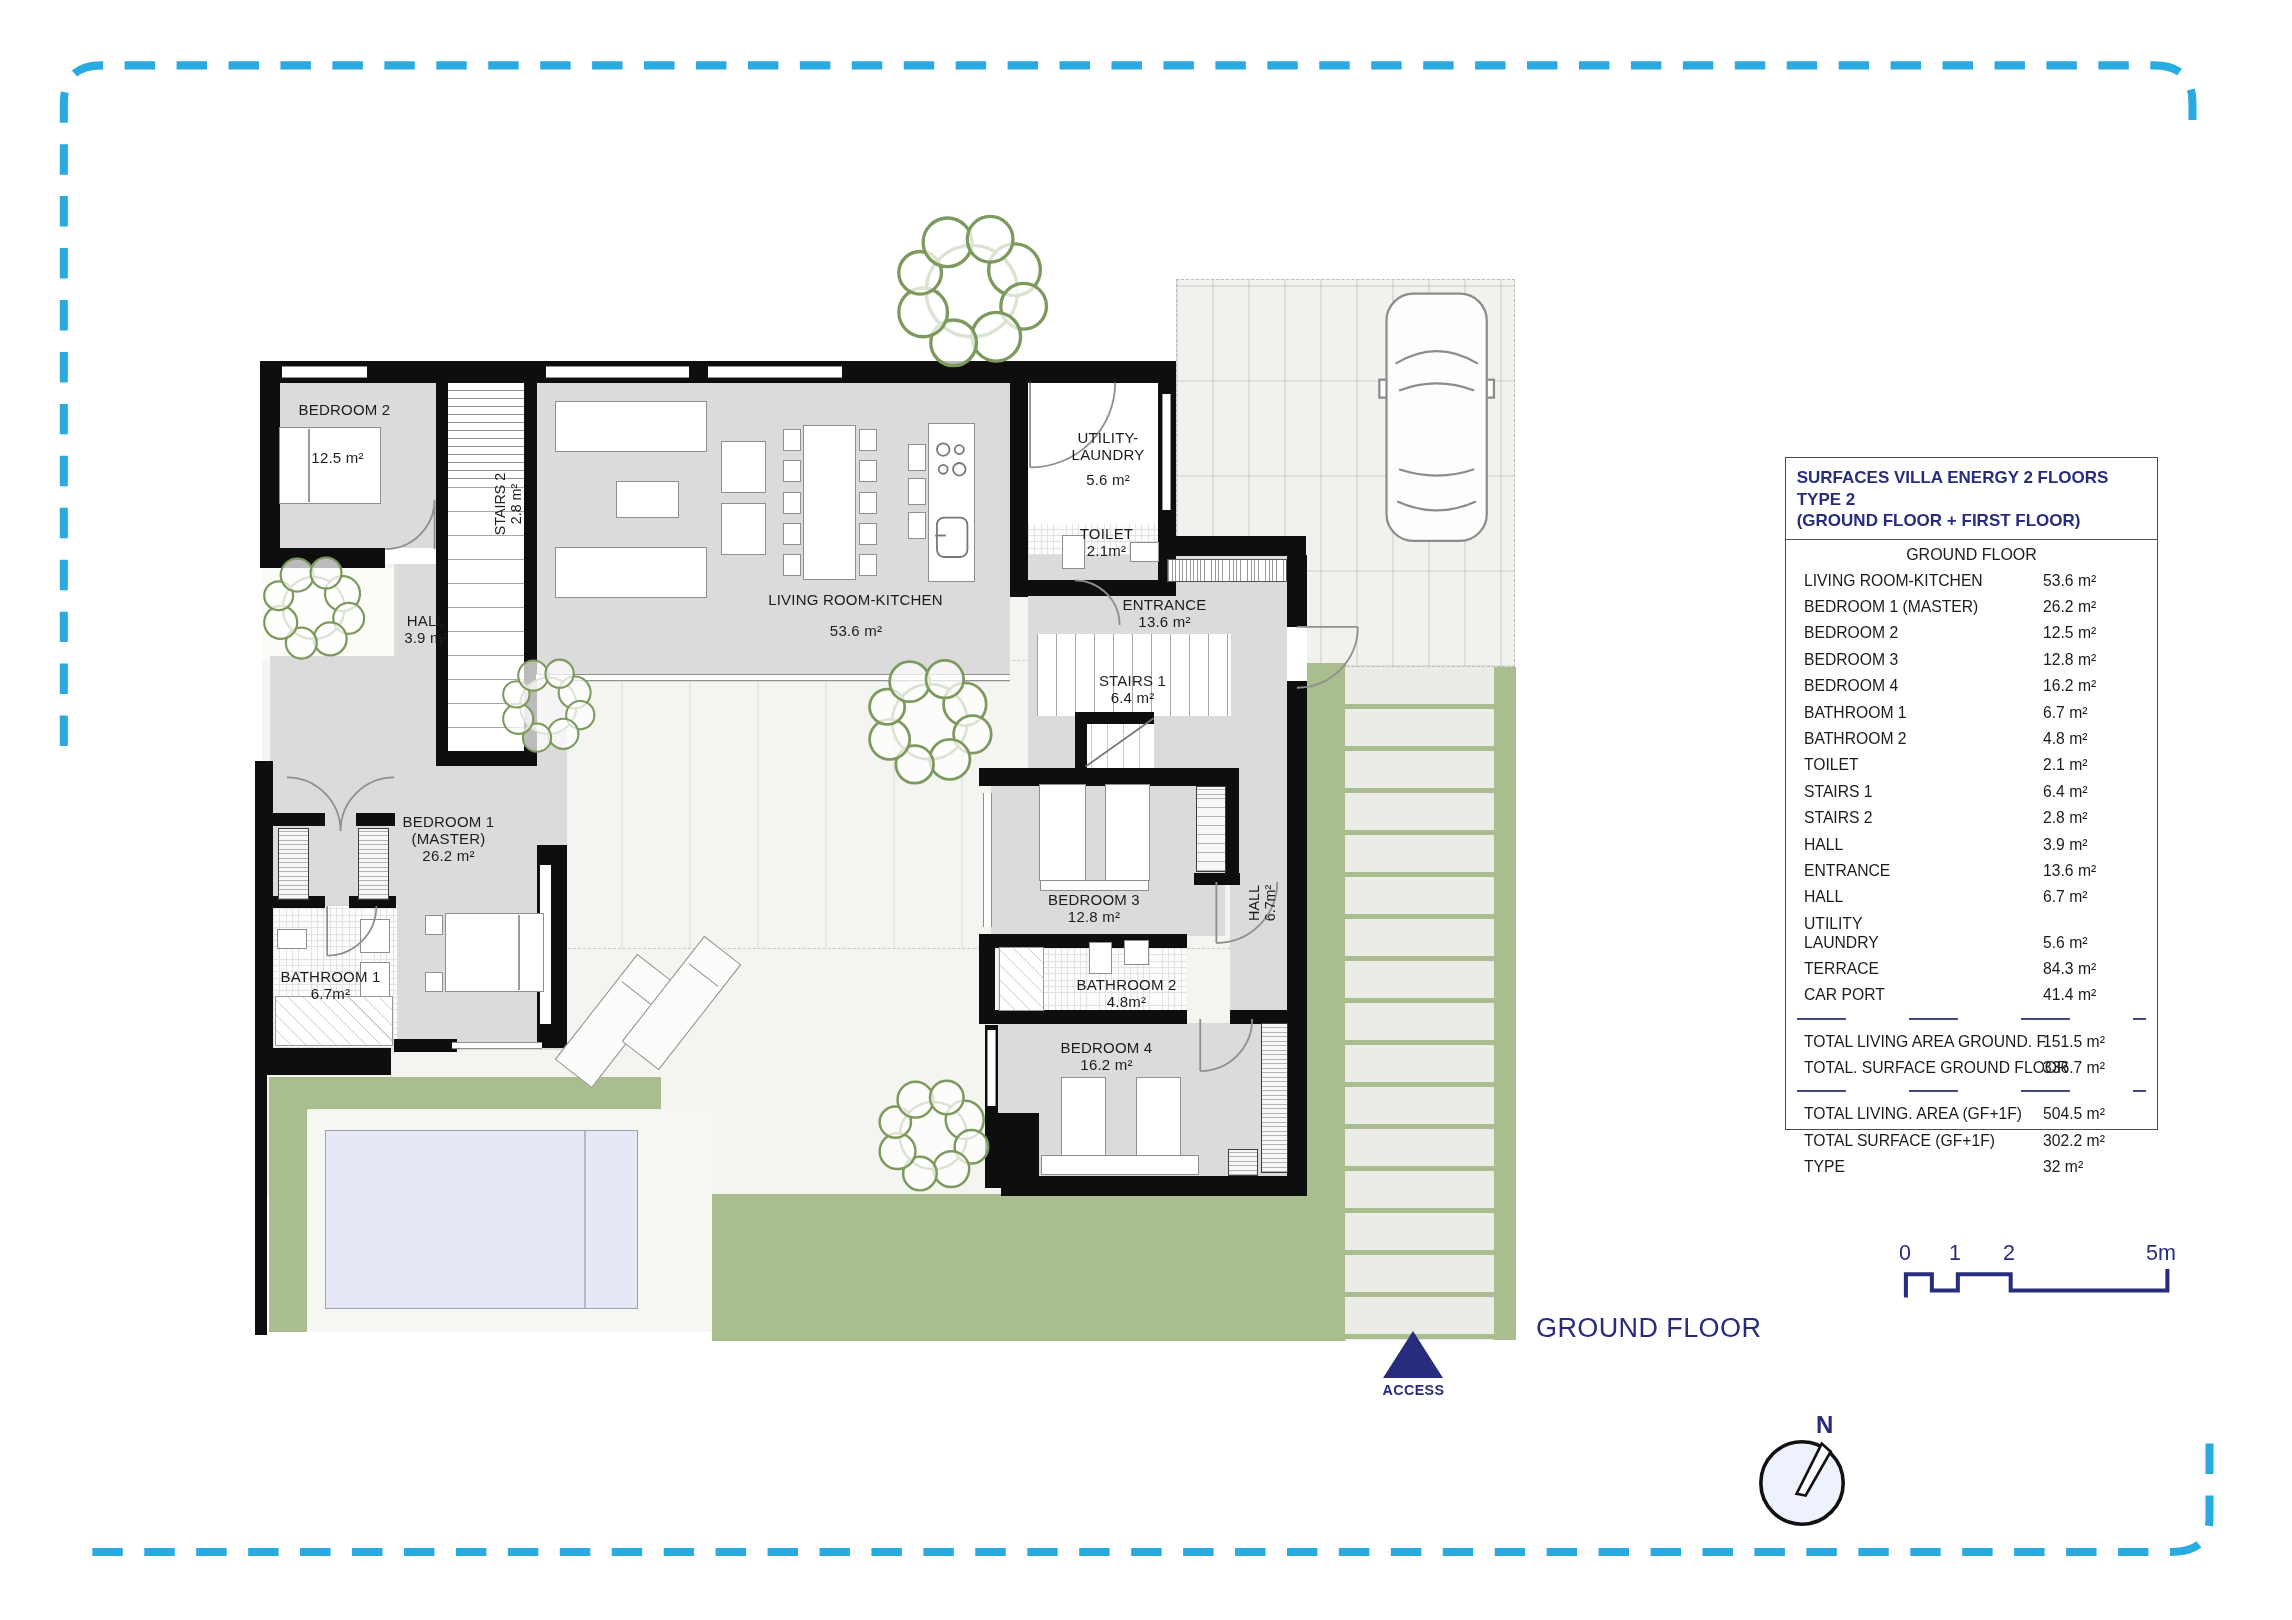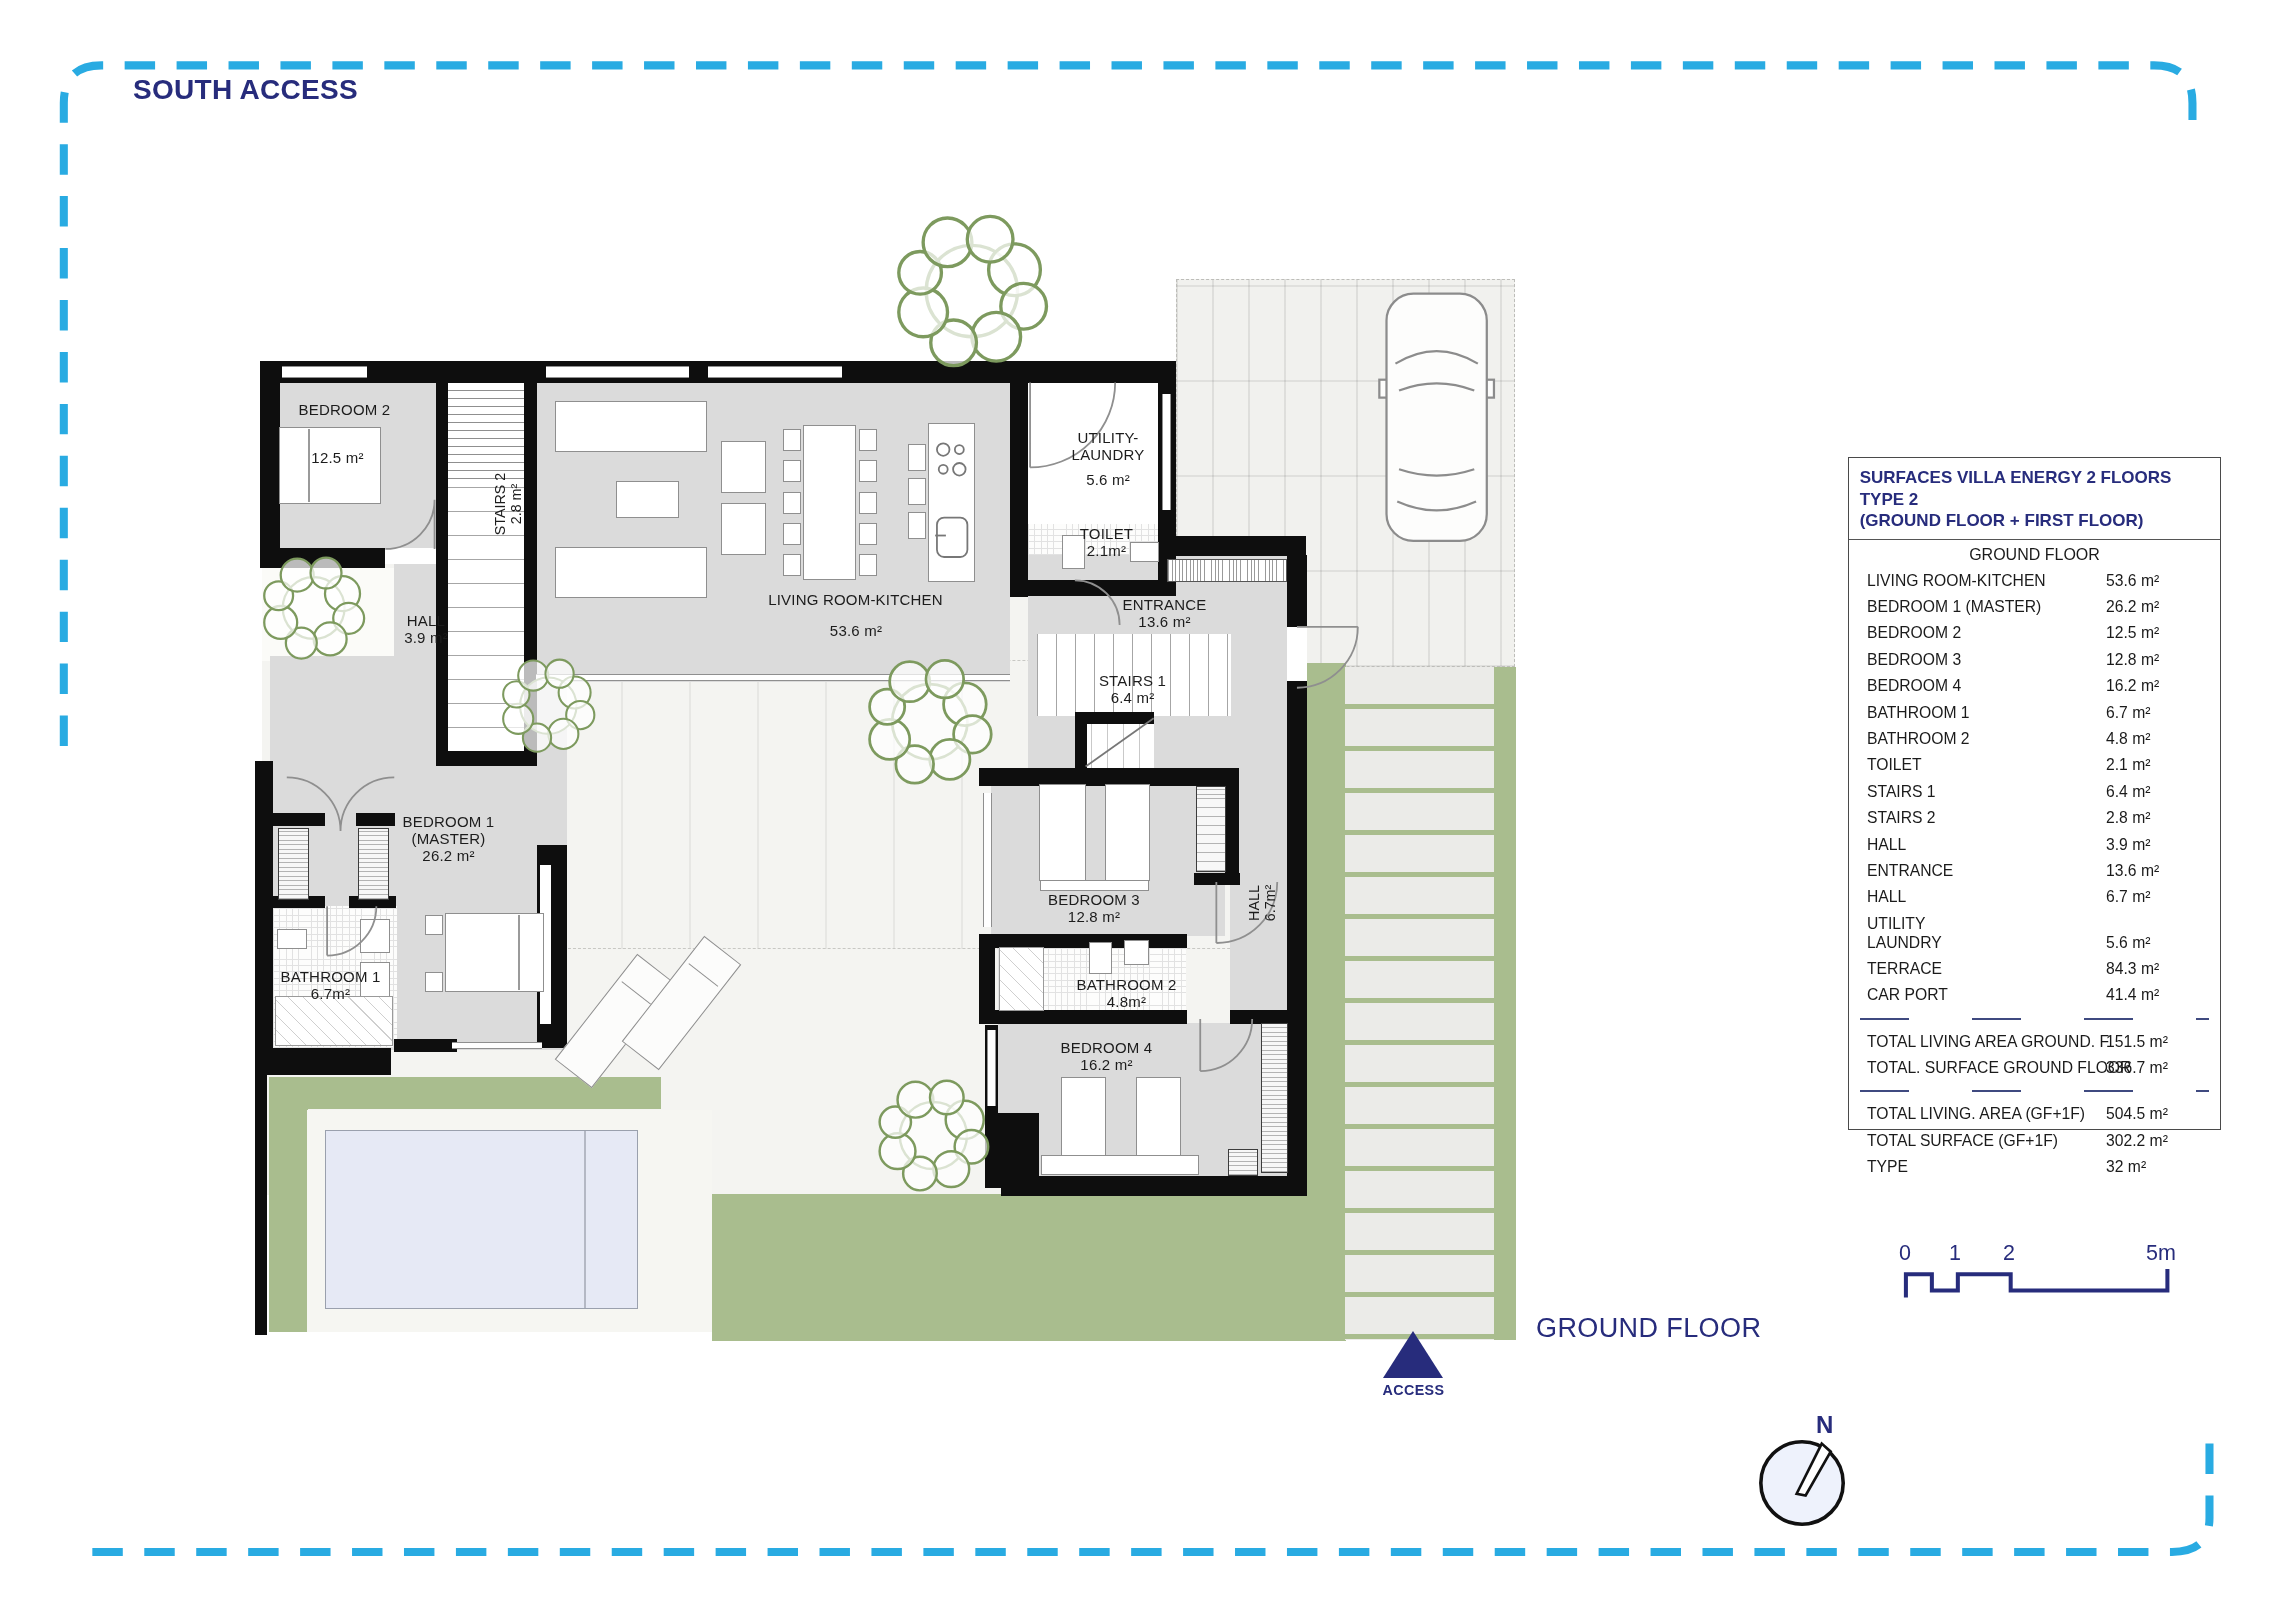--- a/index.html
+++ b/index.html
@@ -61,21 +61,21 @@
   
   .lbl{position:absolute;color:#1c1c1c;font-size:15px;line-height:17px;font-weight:500;
        text-align:center;letter-spacing:0.2px;white-space:nowrap;}
   .lbl .ln{display:block;}
   .lbl .gap{margin-top:8px;}
   .vlbl{position:absolute;color:#1c1c1c;font-size:14.3px;line-height:16px;font-weight:500;
        text-align:center;transform:rotate(-90deg);transform-origin:center center;white-space:nowrap;}
   .vlbl .ln{display:block;}
 
   
-  .stable{position:absolute;left:1848px;top:457px;width:373px;height:673px;background:#fff;
+  .stable{position:absolute;left:1785px;top:457px;width:373px;height:673px;background:#fff;
           border:1.8px solid #4a4a4a;color:#1b1b1b;}
   .stable .ttl{padding:9px 10.7px 7.2px 10.7px;color:#272c7c;font-weight:700;font-size:17px;line-height:21.5px;
           border-bottom:1.8px solid #555;}
   .stable .sect{text-align:center;font-size:16px;font-weight:500;padding:6.3px 0 3.6px 0;}
   .trow{position:relative;padding-left:18px;line-height:26.4px;font-size:15.7px;}
   .trow .val{position:absolute;left:257px;top:0;}
   .trow2{position:relative;padding-left:18px;font-size:15.7px;line-height:19px;padding-top:3.6px;padding-bottom:3.6px;}
   .trow2 .val{position:absolute;left:257px;bottom:3.6px;}
   .tdiv{height:1.8px;margin:9px 10.7px;background-image:repeating-linear-gradient(90deg,#3f4a80 0 49px,transparent 49px 112px);}
 
@@ -92,21 +92,20 @@
 <body>
 
 <div class="page">
 
   <svg class="frame" width="2293" height="1620" viewBox="0 0 2560 1809">
     <path d="M 71 833 L 71 115 Q 71 73 113 73 L 2405 73 Q 2448 73 2448 115 L 2448 142" fill="none" stroke="#29abe2" stroke-width="9" stroke-dasharray="34 24"></path>
     <path d="M 2467 1612 L 2467 1695 Q 2467 1733 2425 1733 L 96 1733" fill="none" stroke="#29abe2" stroke-width="9" stroke-dasharray="34 24"></path>
   </svg>
 
   <div class="main-title">
-    <div>SOUTH ACCESS</div>
   </div>
 
   <div class="abs" style="left:0;top:0;width:2293px;height:1620px;">
 
     <div class="terrace" style="left:262px;top:564px;width:1085px;height:631px;"></div>
     <div class="court" style="left:262px;top:568px;width:133px;height:93px;"></div>
     <div class="deckpat" style="left:553px;top:660px;width:792px;height:289px;"></div>
 
     <div class="carport" style="left:1176px;top:279px;width:339px;height:388px;"></div>
 

